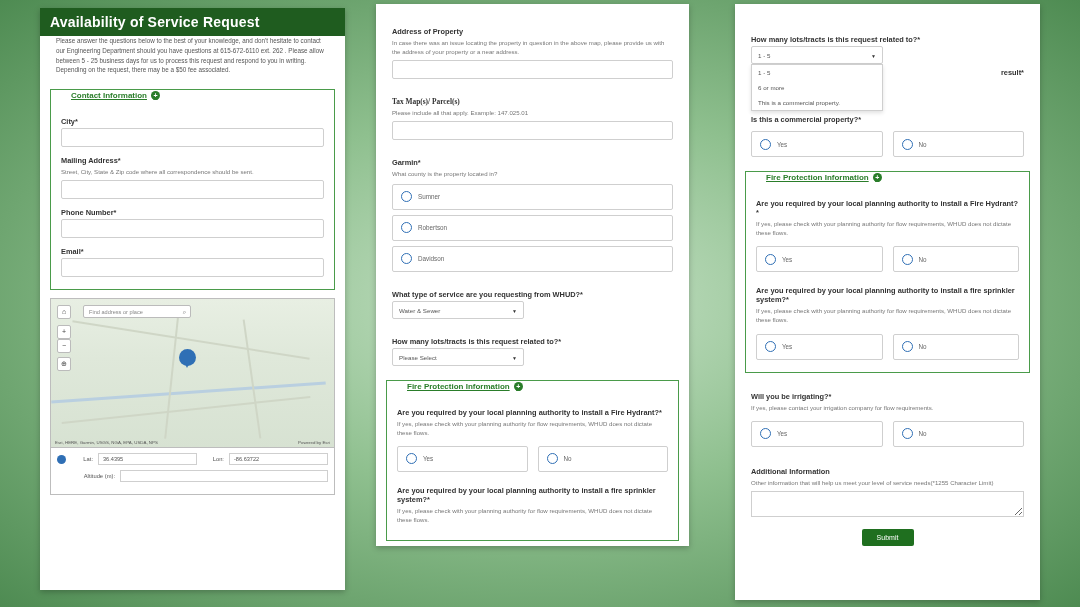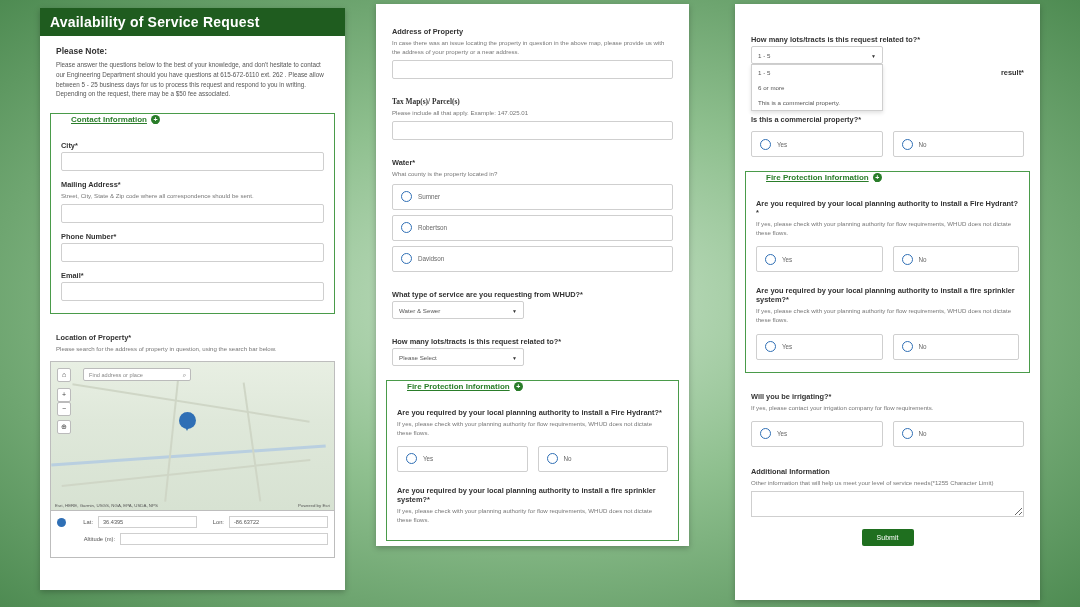--- a/index.html
+++ b/index.html
@@ -112,21 +112,20 @@
   .ta{width:100%;height:26px;box-sizing:border-box;border:1px solid #cfcfcf;background:#fff;}
   .spacer{height:8px;}
 </style>
 </head>
 <body>
 
 <div class="col" id="col1">
   <div class="banner">Availability of Service Request</div>
 
   <div class="pad">
-    <div class="note-title">Please Note:</div>
     <div class="note-body">Please answer the questions below to the best of your knowledge, and don't hesitate to contact our Engineering Department should you have questions at 615-672-6110 ext. 262 . Please allow between 5 - 25 business days for us to process this request and respond to you in writing. Depending on the request, there may be a $50 fee associated.</div>
   </div>
 
   <div class="fieldset">
     <div class="legend">
       <span>Contact Information</span>
       <span class="plus">+</span>
     </div>
 
     <div class="label">City*</div>
@@ -136,24 +135,20 @@
     <div class="sub">Street, City, State &amp; Zip code where all correspondence should be sent.</div>
     <input class="input" value="" style="">
 
     <div class="label">Phone Number*</div>
     <input class="input" value="" style="">
 
     <div class="label">Email*</div>
     <input class="input" value="" style="">
   </div>
 
-  <div class="pad" style="padding-top:10px;">
-    <div class="label">Location of Property*</div>
-    <div class="sub">Please search for the address of property in question, using the search bar below.</div>
-  </div>
 
   <div class="map-wrap">
     <div class="map-canvas">
       <div class="river" style="left:0;top:92px;width:275px;height:3px;transform:rotate(-4deg);"></div>
       <div class="road" style="left:20px;top:40px;width:240px;height:2px;transform:rotate(9deg);"></div>
       <div class="road" style="left:10px;top:110px;width:250px;height:2px;transform:rotate(-6deg);"></div>
       <div class="road" style="left:120px;top:10px;width:2px;height:130px;transform:rotate(6deg);"></div>
       <div class="road" style="left:200px;top:20px;width:2px;height:120px;transform:rotate(-8deg);"></div>
       <div class="pin"></div>
       <div class="attrib">Esri, HERE, Garmin, USGS, NGA, EPA, USDA, NPS</div>
@@ -187,21 +182,21 @@
 <div class="col" id="col2">
   <div class="pad" style="padding-top:14px;">
     <div class="label">Address of Property</div>
     <div class="sub">In case there was an issue locating the property in question in the above map, please provide us with the address of your property or a near address.</div>
     <input class="input" value="" style="">
 
     <div class="label" style="margin-top:18px;font-family:Liberation Serif, serif;">Tax Map(s)/ Parcel(s)</div>
     <div class="sub">Please include all that apply. Example: 147.025.01</div>
     <input class="input" value="" style="">
 
-    <div class="label" style="margin-top:18px;">Water*</div>
+    <div class="label" style="margin-top:18px;">Garmin*</div>
     <div class="sub">What county is the property located in?</div>
 
     <div class="radio-row">
       <span class="radio"></span>
       <span class="radio-txt">Sumner</span>
     </div>
     <div class="radio-row">
       <span class="radio"></span>
       <span class="radio-txt">Robertson</span>
     </div>

